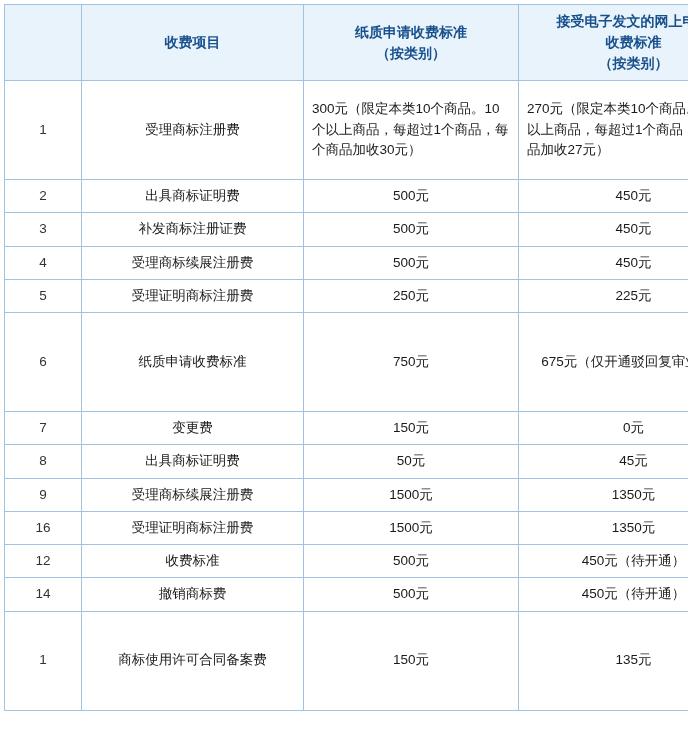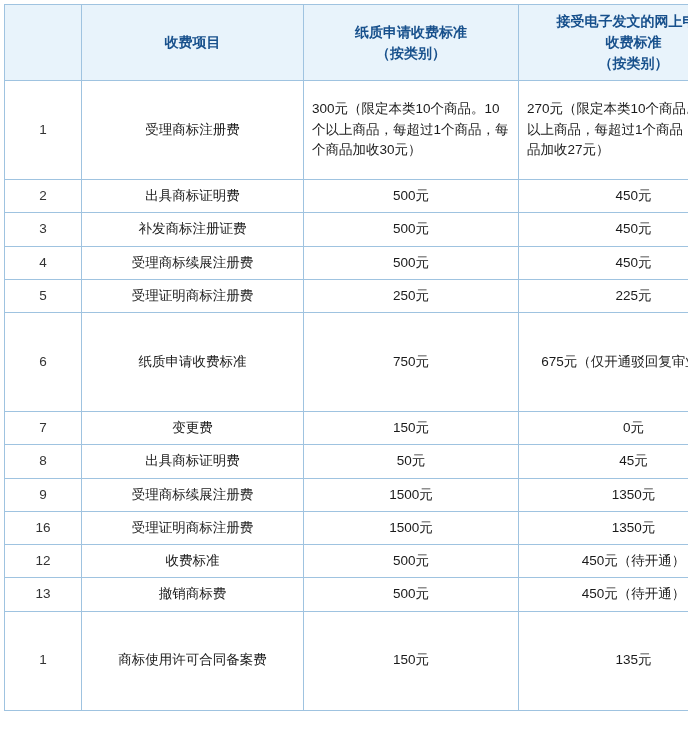--- a/index.html
+++ b/index.html
@@ -148,21 +148,21 @@
           <td class="c-paper">1500元</td>
           <td class="c-online">1350元</td>
         </tr>
         <tr>
           <td class="c-index">12</td>
           <td class="c-item">收费标准</td>
           <td class="c-paper">500元</td>
           <td class="c-online">450元（待开通）</td>
         </tr>
         <tr>
-          <td class="c-index">13</td>
+          <td class="c-index">14</td>
           <td class="c-item">撤销商标费</td>
           <td class="c-paper">500元</td>
           <td class="c-online">450元（待开通）</td>
         </tr>
         <tr class="tall">
           <td class="c-index">1</td>
           <td class="c-item">商标使用许可合同备案费</td>
           <td class="c-paper">150元</td>
           <td class="c-online">135元</td>
         </tr>

